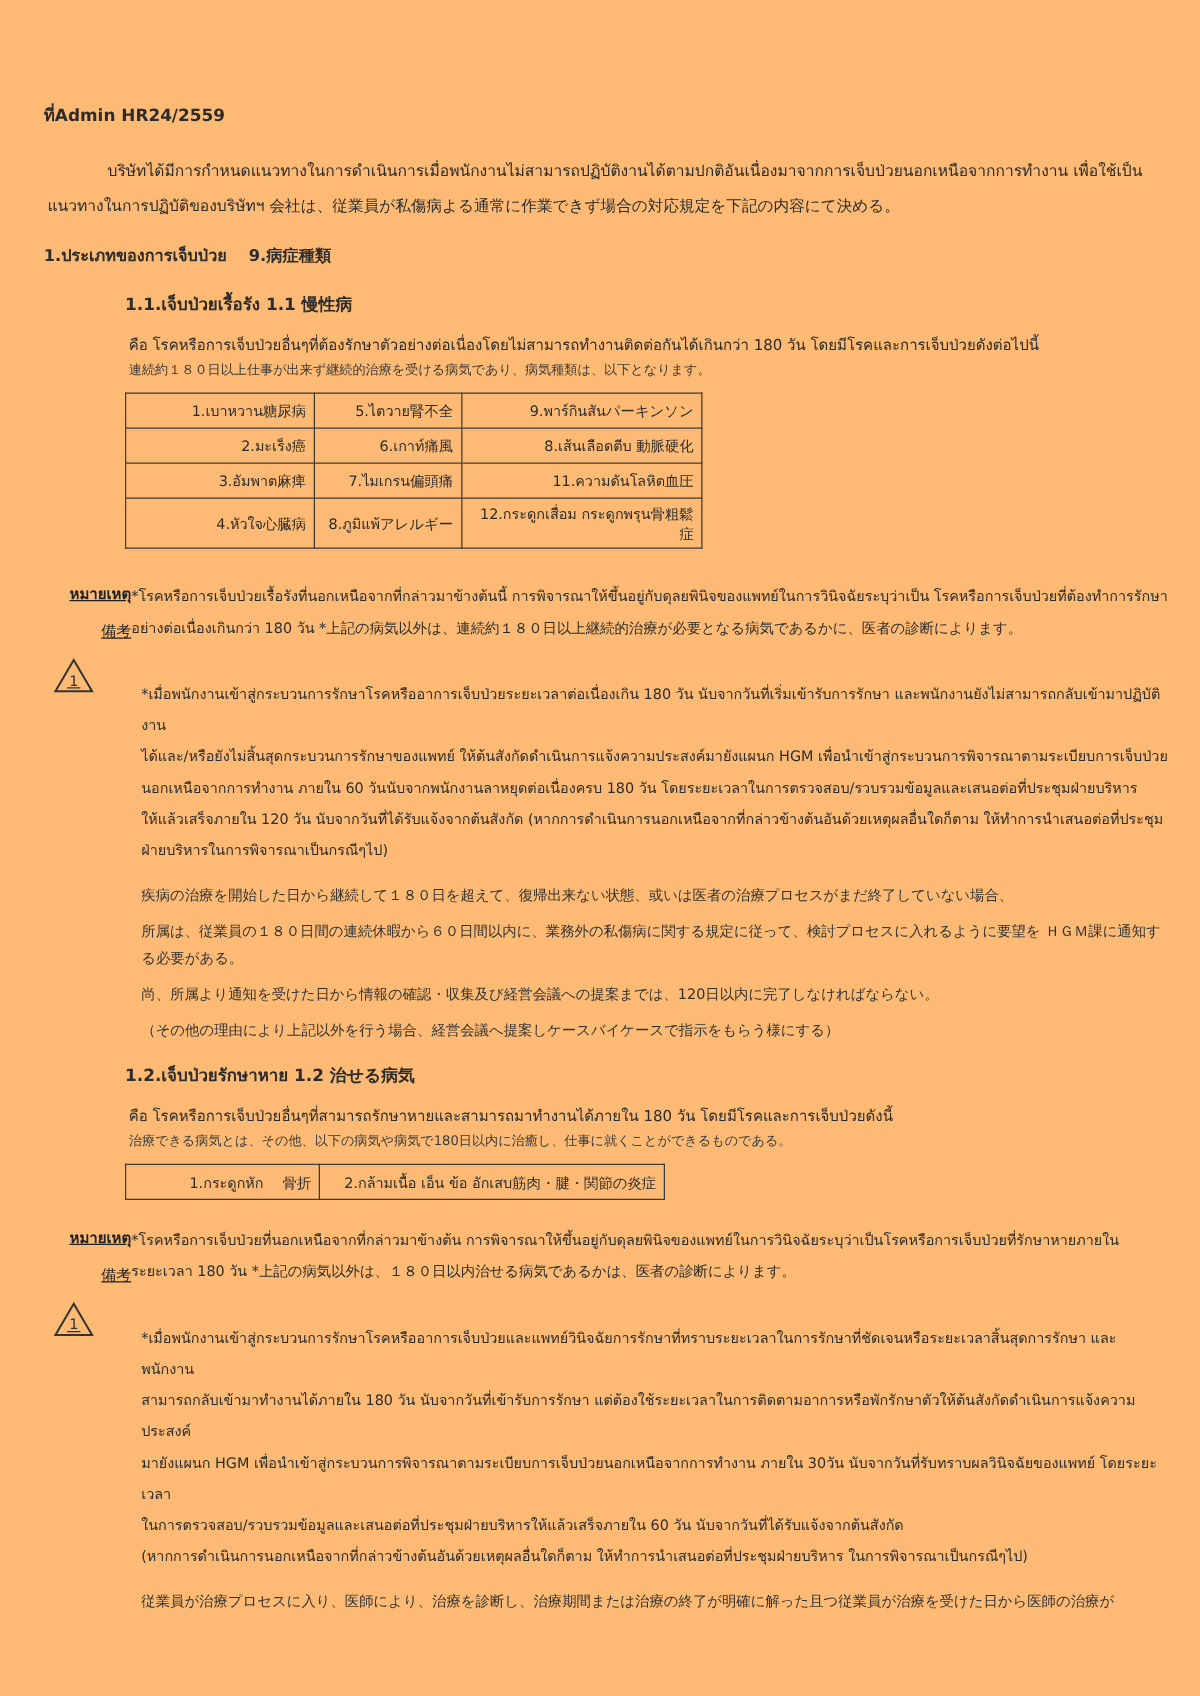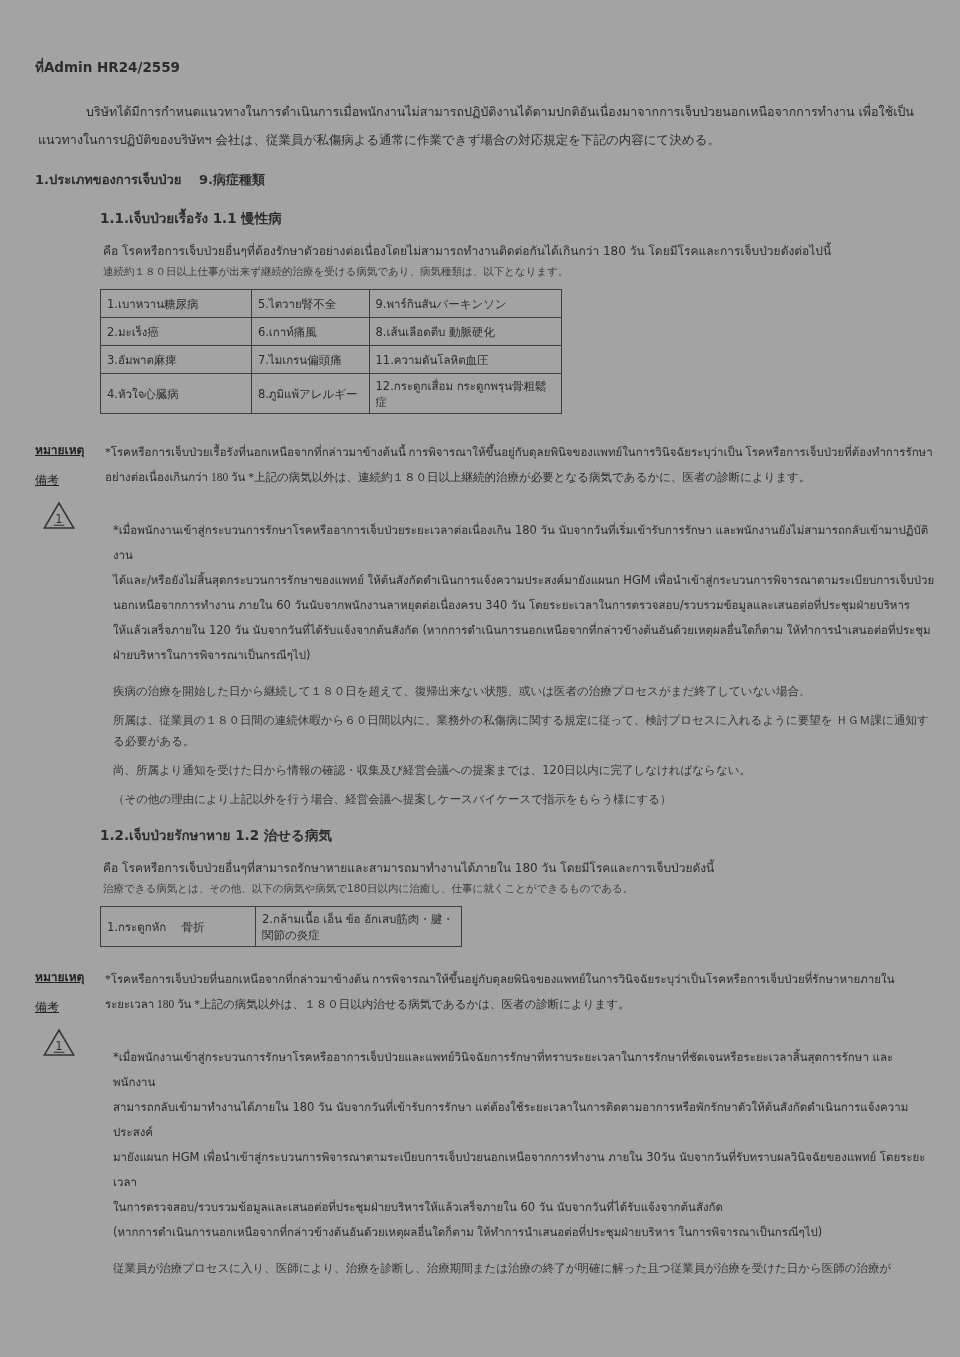--- a/index.html
+++ b/index.html
@@ -1,47 +1,47 @@
 <!DOCTYPE html>
 <html><head>
 <meta charset="utf-8">
 <style>
   html,body { margin:0; padding:0; background:#d9d9d9; }
   .page {
     position:relative;
     width:960px; height:1357px;
     margin:0 auto;
-    background:#a3a3a3;
+    background:#fdba74;
     box-sizing:border-box;
-    padding:56px 25px 0 35px;
+    padding:81px 25px 0 35px;
     font-family:"DejaVu Sans", sans-serif;
     color:#2c2c2c;
     overflow:hidden;
   }
   .doc-header { display:flex; justify-content:space-between; align-items:flex-start; }
   .ref-no { font-weight:bold; font-size:13.5px; }
   .date-block { text-align:right; font-size:13px; line-height:27px; padding-right:30px; }
   .title-block { text-align:center; margin-top:16px; }
   .title-th { font-weight:bold; font-size:16px; line-height:23px; }
   .title-jp { font-size:10.5px; line-height:15px; color:#3a3a3a; }
   .intro { margin:20px 0 0 3px; font-size:12.5px; line-height:28px; text-indent:48px; max-width:902px; }
   .sec-head-1 { margin-top:15px; font-weight:bold; font-size:13px; }
   .sec-head-2 { margin:17px 0 0 65px; font-weight:bold; font-size:13.5px; }
   .desc { margin:12px 0 0 68px; }
   .desc .th { font-size:12px; line-height:21px; }
   .desc .jp { font-size:10.5px; line-height:19px; color:#3a3a3a; }
-  table.disease { margin:8px 0 0 65px; border-collapse:collapse; }
+  table.disease { margin:8px 0 0 65px; border-collapse:collapse;text-align:right; }
   table.disease td { border:1.6px solid #3c3c3c; font-size:11.5px; padding:3px 6px; height:21px; vertical-align:middle; }
   table.t1 { width:462px; } .t1 .c0 { width:150px; } .t1 .c1 { width:112px; } .t1 .c2 { width:196px; }
-  table.t2 { width:362px; } .t2 .c0 { width:142px; }
+  table.t2 { width:432px; } .t2 .c0 { width:142px; }
   .note-block { display:flex; margin-top:26px; }
-  .note-gutter { width:70px; flex:none; font-size:12px; color:#222; }
+  .note-gutter { width:70px; flex:none; font-size:12px; color:#222;text-align:right; }
   .note-gutter .nth { text-decoration:underline; font-weight:bold; }
   .note-gutter .njp { margin-top:13px;text-decoration:underline; }
-  .note-body { font-size:11.5px; line-height:25px; max-width:830px;font-family:Liberation Serif, serif; }
+  .note-body { font-size:11.5px; line-height:25px; max-width:830px; }
   .warn-block { display:flex; margin-top:8px; }
   .warn-gutter { width:70px; flex:none; padding:3px 0 0 8px; }
   .warn-body { font-size:11.5px; line-height:25px; max-width:832px;margin-top:20px; }
   .warn-jp { margin-top:13px; }
   .warn-jp div { line-height:21px; margin-bottom:8px; color:#333; }
   .tri { display:block; }
 </style>
 </head>
 <body>
 
@@ -102,21 +102,21 @@
     <div class="warn-gutter">
       <svg class="tri" width="32" height="29" viewBox="0 0 36 32">
         <path d="M18 2 L34.5 30 L1.5 30 Z" fill="none" stroke="#333" stroke-width="1.8"></path>
         <text x="18" y="25" text-anchor="middle" font-size="13" fill="#333" font-family="DejaVu Sans, sans-serif">1</text>
         <line x1="12" y1="27" x2="24" y2="27" stroke="#333" stroke-width="1.2"></line>
       </svg>
     </div>
     <div class="warn-body">
       <div>*เมื่อพนักงานเข้าสู่กระบวนการรักษาโรคหรืออาการเจ็บป่วยระยะเวลาต่อเนื่องเกิน 180 วัน นับจากวันที่เริ่มเข้ารับการรักษา และพนักงานยังไม่สามารถกลับเข้ามาปฏิบัติงาน</div>
       <div>ได้และ/หรือยังไม่สิ้นสุดกระบวนการรักษาของแพทย์ ให้ต้นสังกัดดำเนินการแจ้งความประสงค์มายังแผนก HGM เพื่อนำเข้าสู่กระบวนการพิจารณาตามระเบียบการเจ็บป่วย</div>
-      <div>นอกเหนือจากการทำงาน ภายใน 60 วันนับจากพนักงานลาหยุดต่อเนื่องครบ 340 วัน โดยระยะเวลาในการตรวจสอบ/รวบรวมข้อมูลและเสนอต่อที่ประชุมฝ่ายบริหาร</div>
+      <div>นอกเหนือจากการทำงาน ภายใน 60 วันนับจากพนักงานลาหยุดต่อเนื่องครบ 180 วัน โดยระยะเวลาในการตรวจสอบ/รวบรวมข้อมูลและเสนอต่อที่ประชุมฝ่ายบริหาร</div>
       <div>ให้แล้วเสร็จภายใน 120 วัน นับจากวันที่ได้รับแจ้งจากต้นสังกัด (หากการดำเนินการนอกเหนือจากที่กล่าวข้างต้นอันด้วยเหตุผลอื่นใดก็ตาม ให้ทำการนำเสนอต่อที่ประชุม</div>
       <div>ฝ่ายบริหารในการพิจารณาเป็นกรณีๆไป)</div>
       <div class="warn-jp">
         <div>疾病の治療を開始した日から継続して１８０日を超えて、復帰出来ない状態、或いは医者の治療プロセスがまだ終了していない場合、</div>
         <div>所属は、従業員の１８０日間の連続休暇から６０日間以内に、業務外の私傷病に関する規定に従って、検討プロセスに入れるように要望を ＨＧＭ課に通知する必要がある。</div>
         <div>尚、所属より通知を受けた日から情報の確認・収集及び経営会議への提案までは、120日以内に完了しなければならない。</div>
         <div>（その他の理由により上記以外を行う場合、経営会議へ提案しケースバイケースで指示をもらう様にする）</div>
       </div>
     </div>
   </div>

